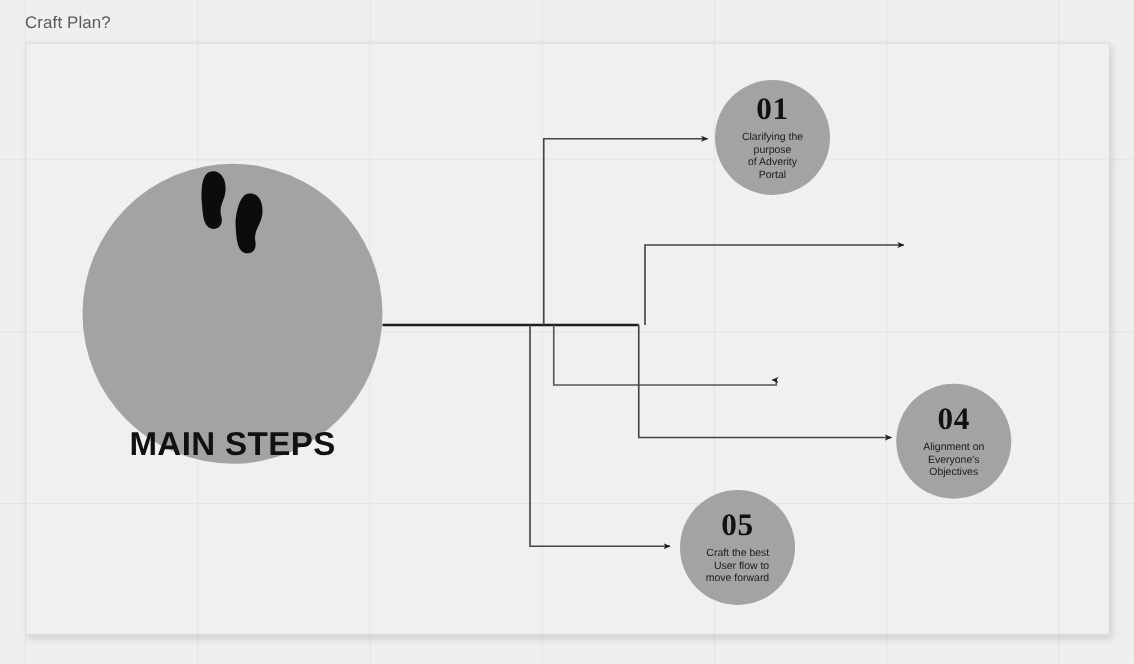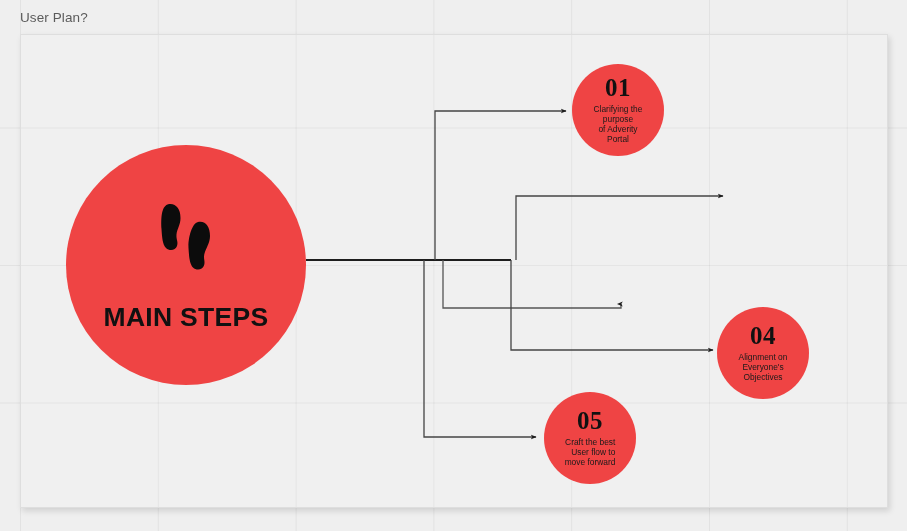--- a/index.html
+++ b/index.html
@@ -40,21 +40,21 @@
     overflow: hidden;
   }
 
   
   #connectors { position: absolute; left: 0; top: 0; width: 907px; height: 531px; }
 
   
   .node {
     position: absolute;
     border-radius: 50%;
-    background: #ef4444;
+    background: #a3a3a3;
     display: flex; flex-direction: column;
     align-items: center; justify-content: center;
     text-align: center;
   }
   .node-num {
     font-family: "Liberation Serif", "DejaVu Serif", serif;
     font-weight: 700;
     color: #111;
     line-height: 1;
   }
@@ -64,22 +64,22 @@
     color: #1a1a1a;
     line-height: 1.18;
     white-space: pre-line;
   }
 
   .step { width: 92px; height: 92px; }
   .step .node-num { font-size: 25px; letter-spacing: .5px; margin-bottom: 5px; }
   .step .node-label { font-size: 8.4px; }
 
   #node-main {
-    left: 66px; top: 145px;
-    width: 240px; height: 240px;
+    left: 66px; top: 131px;
+    width: 240px; height: 240px; justify-content: space-between;
   }
   #main-title {
     font-size: 26.5px; font-weight: 700; color: #111;
     letter-spacing: .3px; margin-top: 18px;
   }
   #footprints-icon { display: block; }
 
   
   #node-01 { left: 572px; top: 64px; }
   #node-02 { left: 727px; top: 132px; }
@@ -87,21 +87,21 @@
   #node-04 { left: 717px; top: 307px; }
   #node-05 { left: 544px; top: 392px; text-align: right; }
 </style>
 </head>
 <body>
 
 <div id="root">
 
   <div id="page-grid"></div>
 
-  <div id="doc-title">User Plan?</div>
+  <div id="doc-title">Craft Plan?</div>
 
   <div id="canvas-frame"></div>
 
   <svg id="connectors" viewBox="0 0 907 531" xmlns="http://www.w3.org/2000/svg">
     <defs>
       <marker id="arrowR" markerWidth="7" markerHeight="7" refX="5.2" refY="3.5" orient="auto" markerUnits="userSpaceOnUse">
         <path d="M0,1.1 L5.8,3.5 L0,5.9 L1.5,3.5 Z" fill="#1d1d1d"></path>
       </marker>
       <marker id="arrowU" markerWidth="7" markerHeight="7" refX="3.5" refY="5.2" orient="auto" markerUnits="userSpaceOnUse">
         <path d="M1.1,7 L3.5,1.2 L5.9,7 L3.5,5.5 Z" fill="#1d1d1d"></path>

